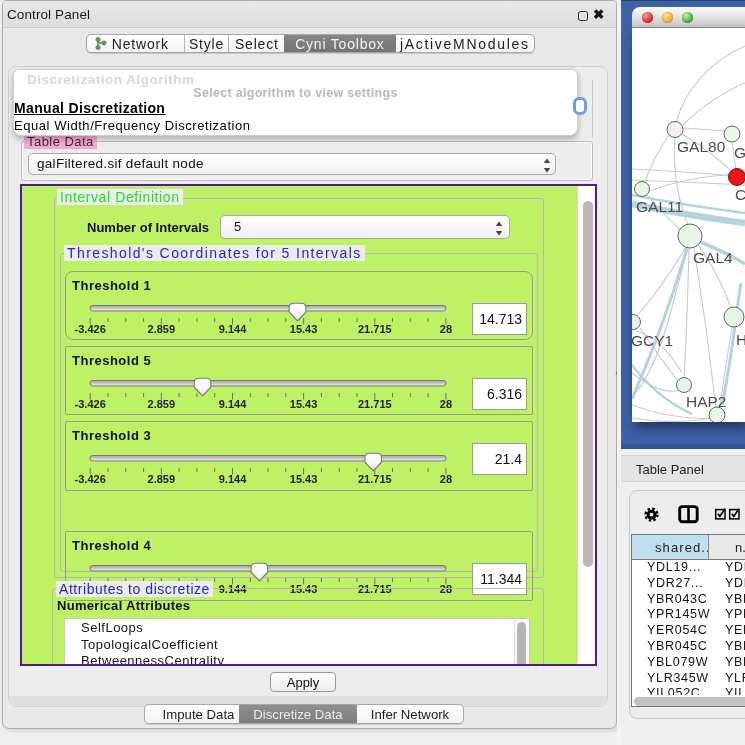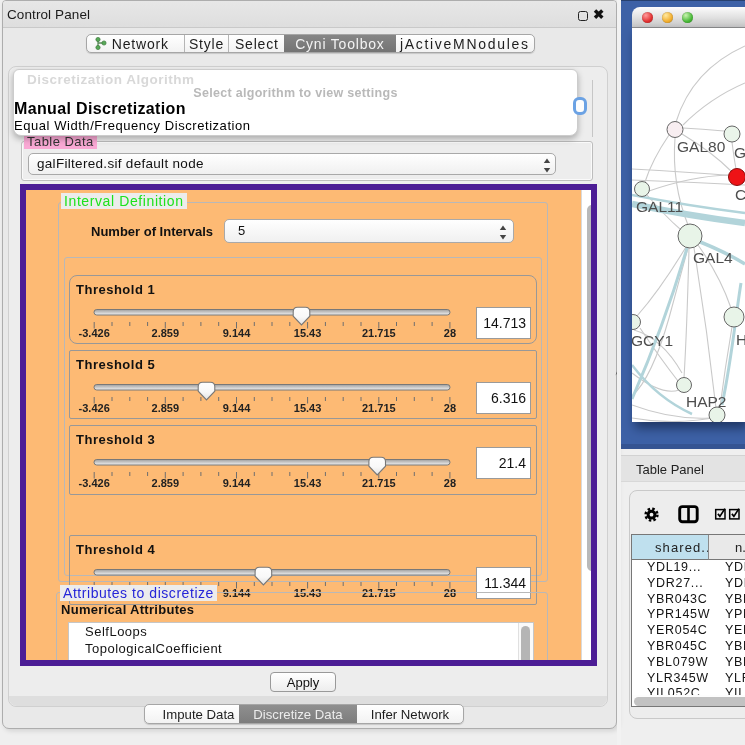--- a/index.html
+++ b/index.html
@@ -46,34 +46,35 @@
 <div class="abs" style="left:21px; top:141px; width:572px; height:40px; border:1px solid #bdbdbd; border-radius:3px; box-shadow:inset 0 0 0 1px rgba(255,255,255,0.7);"></div>
 <div class="abs" style="left:24px; top:134px; font-size:13px; letter-spacing:0.45px; color:#333; background:#f9a8d4; padding:0 3px;">Table Data</div>
 
 <div class="abs" style="left:28px; top:153px; width:528px; height:22px; background:linear-gradient(#ffffff,#f0f0f0); border:1px solid #a9a9a9; border-radius:5px; font-size:13.5px; letter-spacing:0.3px; color:#111; line-height:19px; padding-left:8px;">galFiltered.sif default node
   <svg class="abs" style="right:4px; top:3.5px;" width="8" height="15" viewBox="0 0 8 15">
     <path d="M4 0.5 L7.2 5 H0.8 Z" fill="#444"></path>
     <path d="M4 14.5 L7.2 10 H0.8 Z" fill="#444"></path>
   </svg>
 </div>
 
-<div class="abs" style="left:20px; top:184px; width:577px; height:482px; border:6px solid #4c1d95; background:#fdba74; overflow:hidden;text-decoration:underline;">
+<div class="abs" style="left:20px; top:184px; width:577px; height:482px; border:2px solid #4c1d95; background:#bef264; overflow:hidden;text-decoration:underline;">
 
   <div class="abs" style="left:32px; top:12px; width:490px; height:380px; border:1px solid #b8b8b8; border-radius:3px;"></div>
   <div class="abs" style="left:35px; top:3px; font-size:14px; letter-spacing:0.6px; color:#1de21d; background:#ececec; padding:0 3px;">Interval Definition</div>
 
   <div class="abs" style="left:65px; top:34px; font-size:13px; font-weight:bold; color:#111;">Number of Intervals</div>
   <div class="abs" style="left:198px; top:29px; width:290px; height:24px; background:linear-gradient(#ffffff,#f0f0f0); border:1px solid #a9a9a9; border-radius:5px; font-size:13px; color:#111; line-height:22px; padding-left:13px;">5
     <svg class="abs" style="right:6px; top:4.5px;" width="8" height="15" viewBox="0 0 8 15">
       <path d="M4 0.5 L7.2 5 H0.8 Z" fill="#444"></path>
       <path d="M4 14.5 L7.2 10 H0.8 Z" fill="#444"></path>
     </svg>
   </div>
 
   <div class="abs" style="left:38px; top:67px; width:478px; height:319px; border:1px solid #b8b8b8; border-radius:3px;"></div>
+  <div class="abs" style="left:42px; top:59px; font-size:14px; letter-spacing:1.4px; color:#2525d8; background:#ececec; padding:0 3px;">Threshold's Coordinates for 5 Intervals</div>
 
   <div class="abs" style="left:43px; top:84.5px; width:468px; height:69.5px; border:1px solid #989898; border-radius:8px;">
     <div class="abs" style="left:6px; top:6px; font-size:13px; letter-spacing:0.5px; font-weight:bold; color:#111;">Threshold 1</div>
     <svg class="abs" style="left:0; top:0;" width="466" height="68" viewBox="0 0 466 68">
       <defs>
           <linearGradient id="tg" x1="0" y1="0" x2="0" y2="1">
             <stop offset="0" stop-color="#fefefe"></stop>
             <stop offset="0.55" stop-color="#f8f8f8"></stop>
             <stop offset="1" stop-color="#e2e2e2"></stop>
           </linearGradient>
@@ -275,21 +276,21 @@
 
 <div class="abs" style="left:144px; top:704px; width:320px; height:20px; background:linear-gradient(#ffffff,#f2f2f2); border:1px solid #a6a6a6; border-radius:5px; box-shadow:0 1px 1px rgba(0,0,0,0.15); display:flex; font-size:13.2px; color:#1d1d1d; overflow:hidden;">
   <div style="width:94px; display:flex; align-items:center; justify-content:center; padding-left:13px;">Impute Data</div>
   <div style="width:118px; background:linear-gradient(#8f8f8f,#7d7d7d); color:#ececec; display:flex; align-items:center; justify-content:center;">Discretize Data</div>
   <div style="width:106px; display:flex; align-items:center; justify-content:center;">Infer Network</div>
 </div>
 
 <div class="abs" style="left:13px; top:68.5px; width:565px; height:67px; background:#ffffff; border:1px solid #cccccc; border-radius:6px 6px 8px 8px; box-shadow:0 3px 6px rgba(0,0,0,0.28); z-index:30;">
   <div style="height:16.5px; padding:4px 0 0 13px; font-size:13.5px; letter-spacing:0.5px; font-weight:bold; color:#d8d8d8; line-height:12px;">Discretization Algorithm</div>
   <div style="height:15px; text-align:center; font-size:12.5px; letter-spacing:0.3px; font-weight:bold; color:#b9b9b9; line-height:14.5px;">Select algorithm to view settings</div>
-  <div style="height:16.5px; font-size:16px; letter-spacing:0.35px; font-weight:bold; color:#000; line-height:15px;">Manual Discretization</div>
+  <div style="height:16.5px; font-size:14px; letter-spacing:0.35px; font-weight:bold; color:#000; line-height:15px;text-decoration:underline;">Manual Discretization</div>
   <div style="height:16.5px; font-size:13px; letter-spacing:0.55px; color:#000; line-height:15px;">Equal Width/Frequency Discretization</div>
 </div>
 
 <svg class="abs" style="left:614.5px; top:369px;" width="5" height="7" viewBox="0 0 5 7">
     <path d="M0.5 6.5 L2.6 0.8 L4.4 4.2 L2.8 3.6 Z" fill="#4a4a4a"></path>
   </svg>
 
 <div class="abs" style="left:617px; top:0; width:4px; height:745px; background:#f2f2f2;"></div>
 
 <div class="abs" style="left:621px; top:0; width:124px; height:449px; background:#3d61a6; border-top:1px solid #27406e;"></div>

